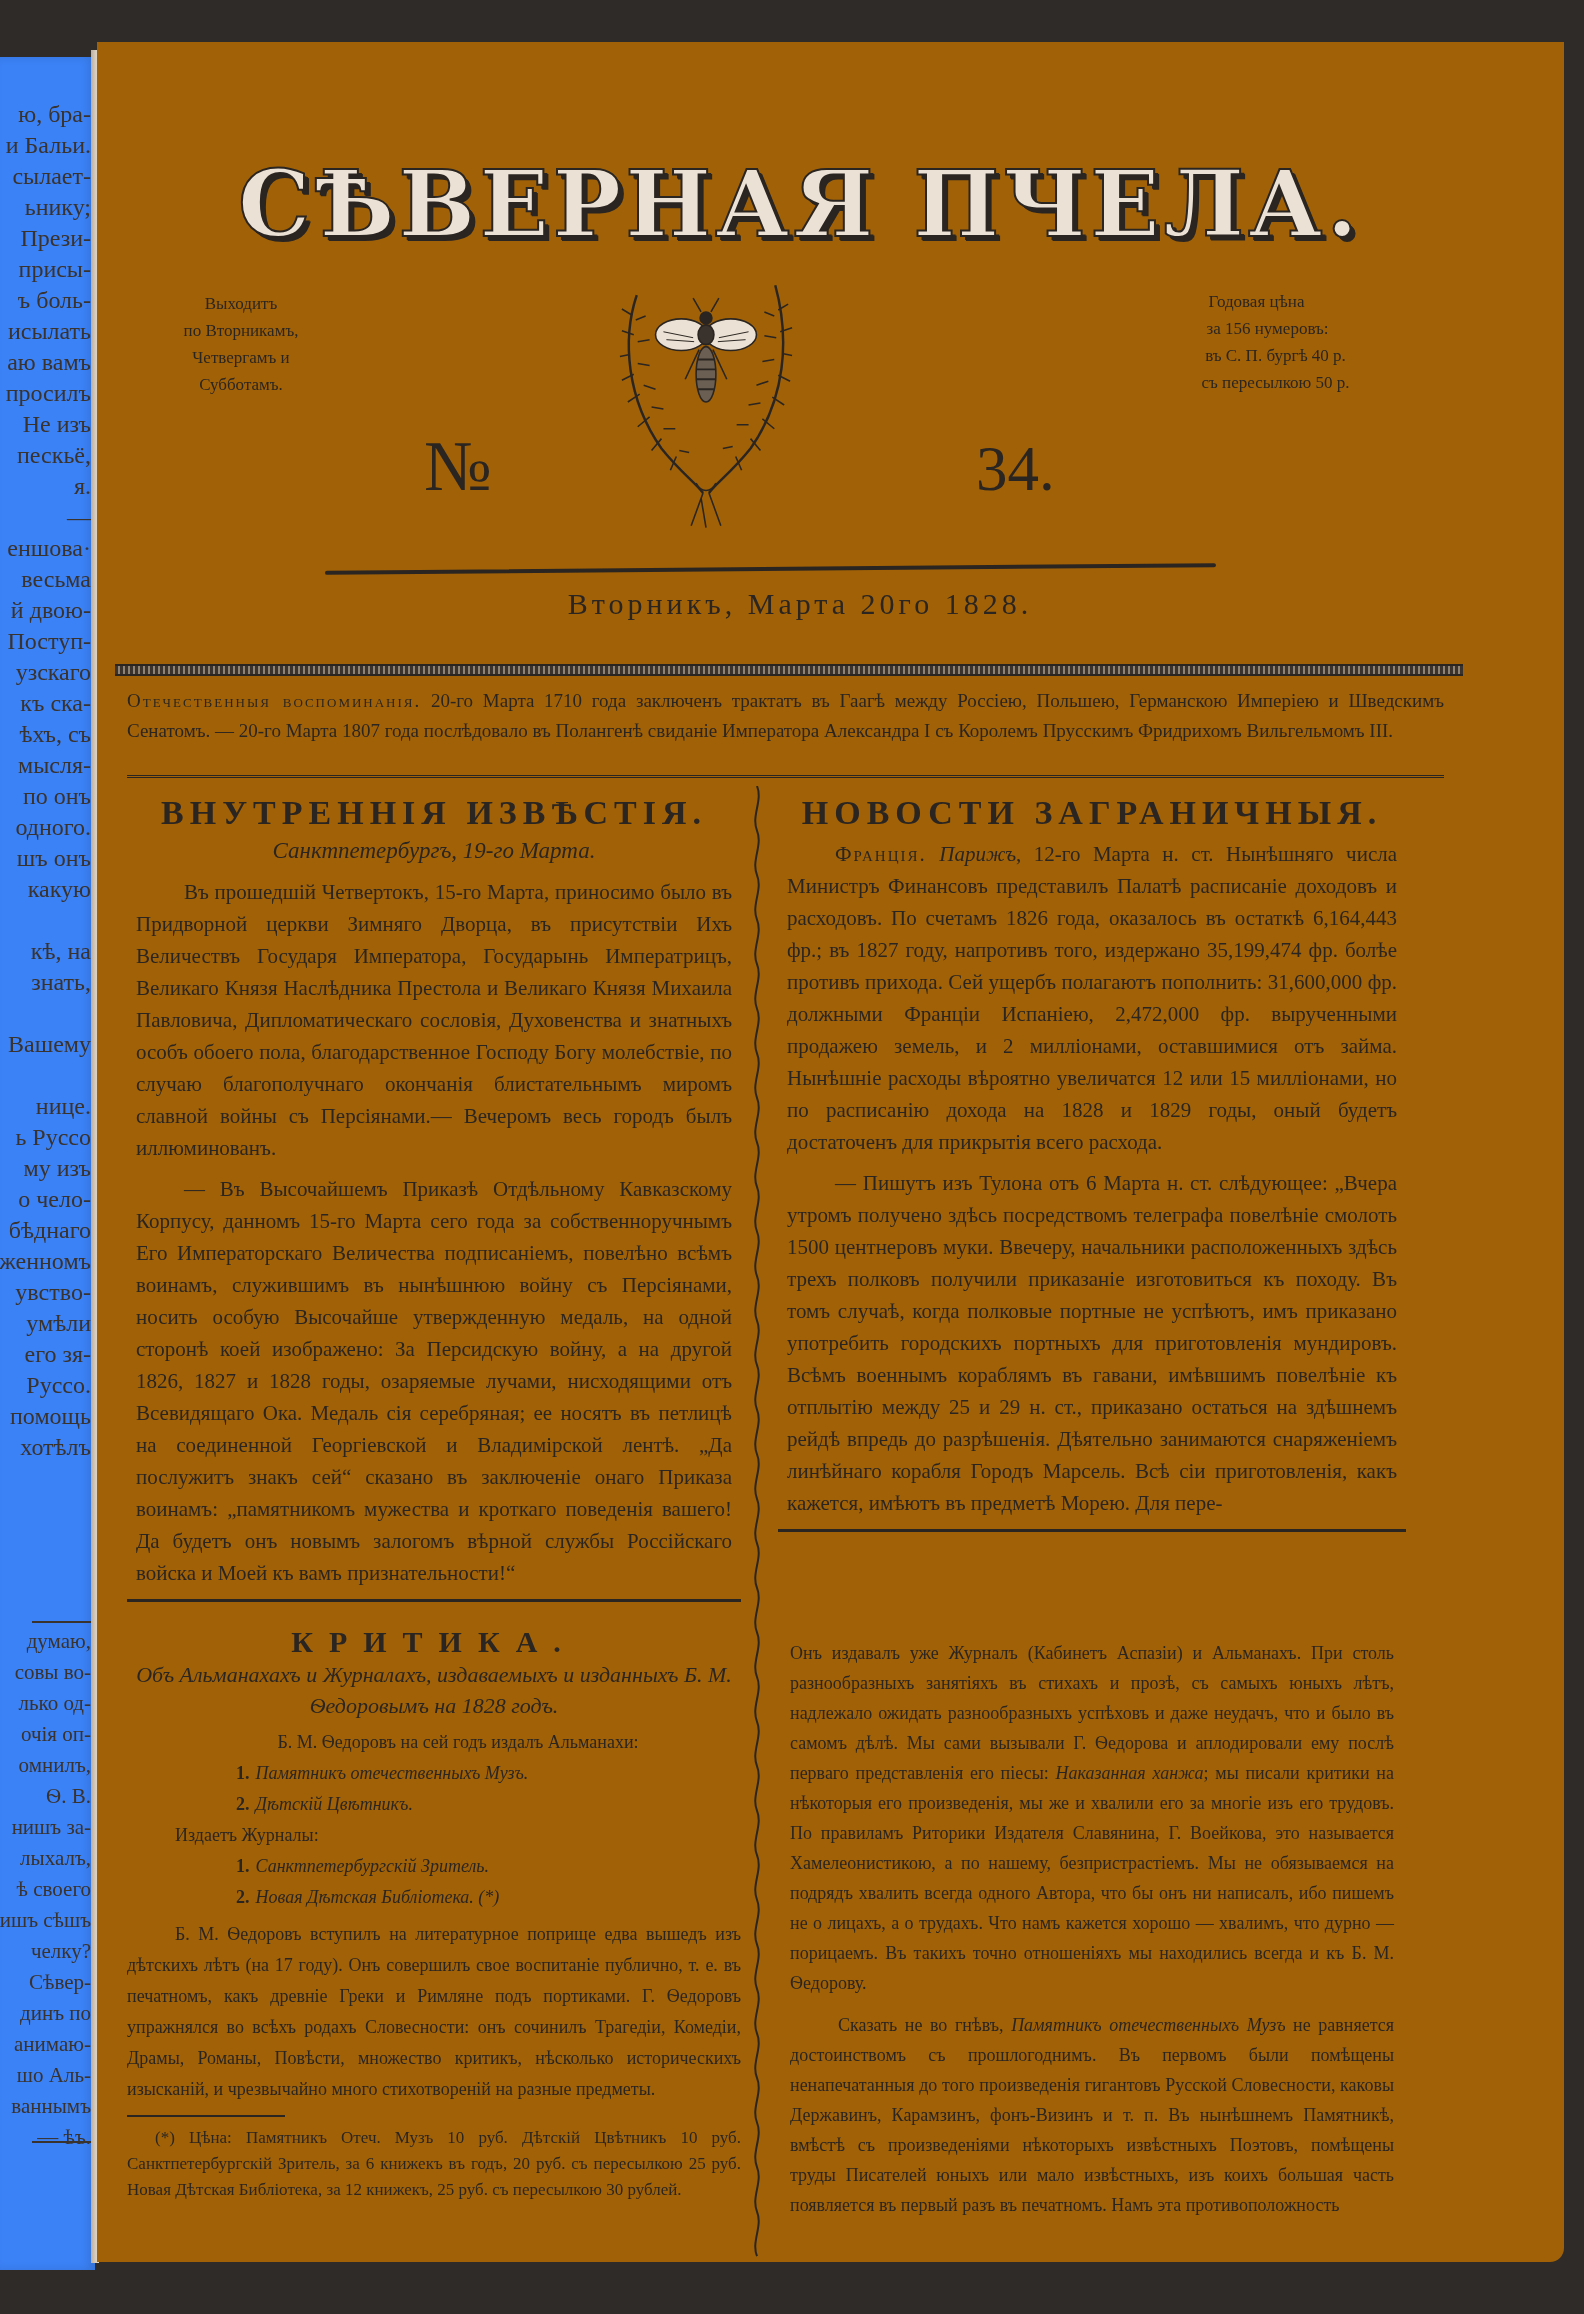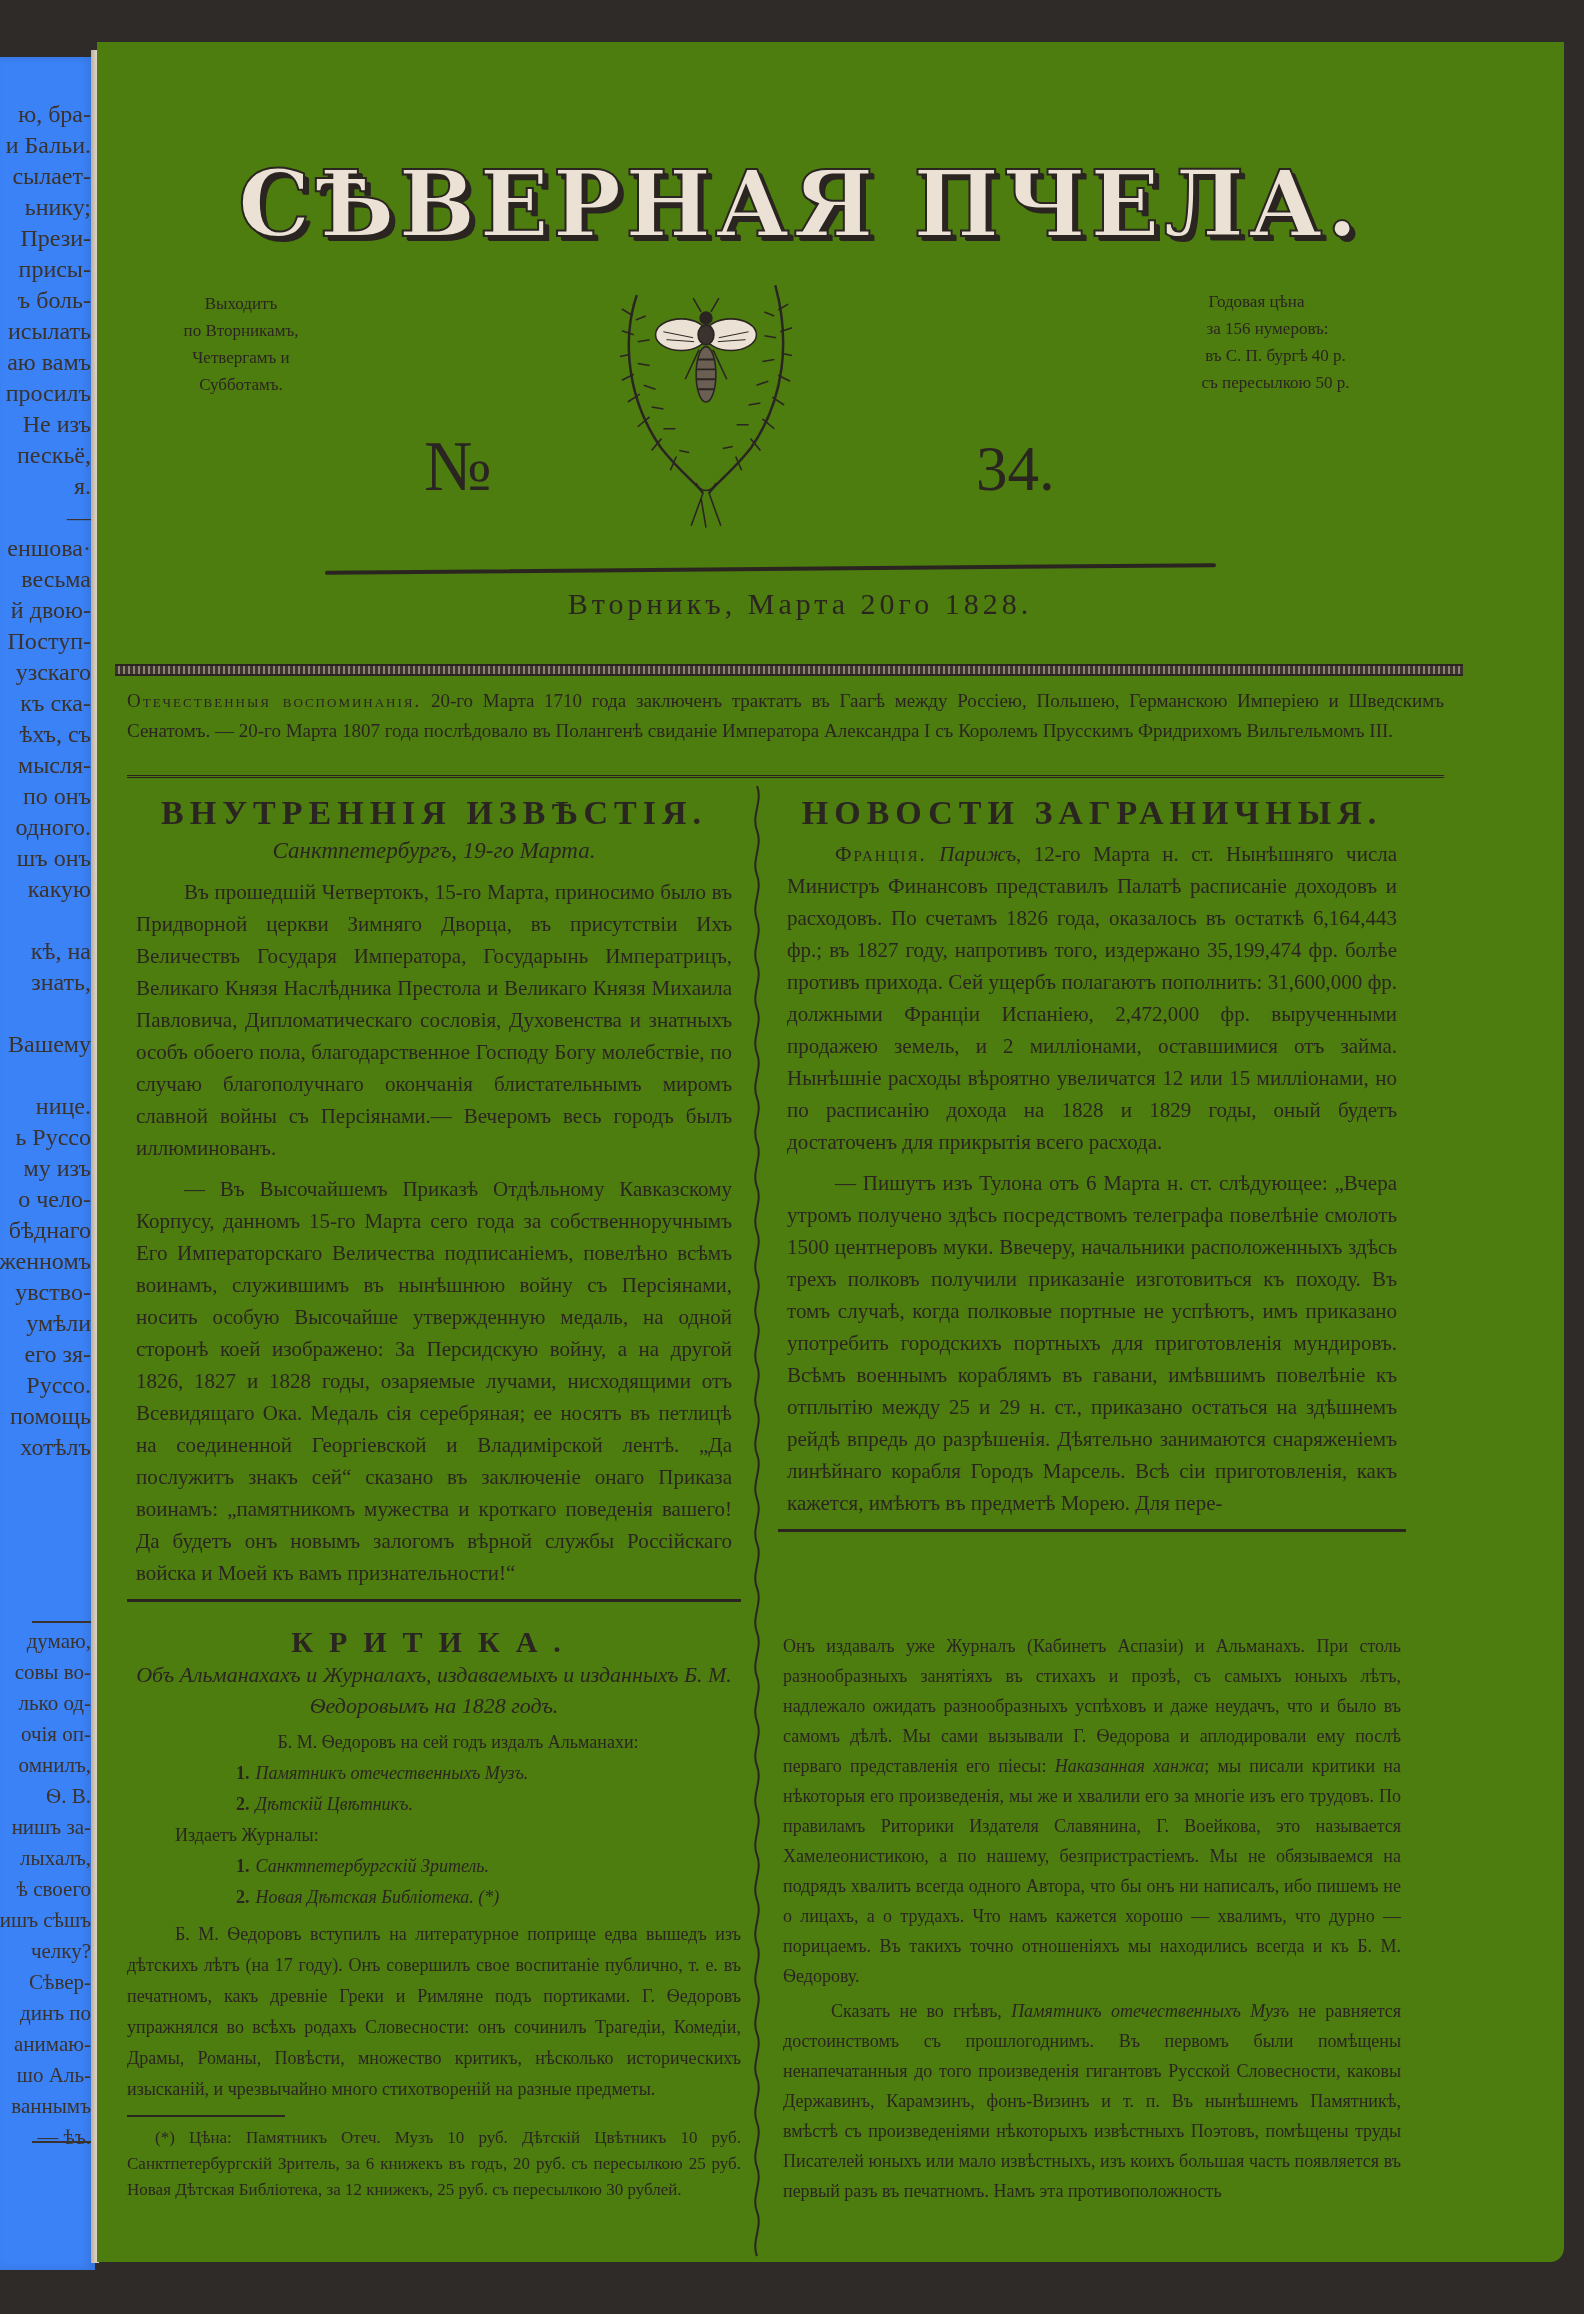--- a/index.html
+++ b/index.html
@@ -15,21 +15,21 @@
     box-shadow: inset -6px 0 8px rgba(0,0,0,0.12);
   }
   .left-page .bleed { position:absolute; right:4px; width:198px; text-align:right;
     font-size:24px; line-height:31px; color:#3a322c; white-space:nowrap; }
   .left-page .bleed div { height:31px; }
   .left-page .rule { position:absolute; right:4px; width:59px; border-top:2px solid #3a322c; }
   .gutter { position:absolute; left:91px; top:50px; width:8px; height:2213px;
     background:linear-gradient(90deg,#b9ae9f,#d9cebf 60%,#e6dccd); }
   .page {
     position:absolute; left:97px; top:42px; width:1467px; height:2220px;
-    background:#4d7c0f;
+    background:#a16207;
     border-bottom-right-radius:14px;
   }
   .masthead-title {
     position:absolute; left:119px; top:109px; width:1168px; text-align:center;
     font-family:"DejaVu Serif",serif; font-weight:bold; font-size:91px; letter-spacing:4px;
     color:#ebe1d4;
     -webkit-text-stroke:2px #2b2521;
     text-shadow:4px 4px 0 #2b2521, 5px 5px 0 #2b2521;
   }
   .pub-left { position:absolute; left:40px; top:248px; width:208px; text-align:center;
@@ -65,21 +65,21 @@
   .crit .title { text-align:center; font-weight:bold; font-size:30px; letter-spacing:16px; margin-bottom:2px; }
   .crit .sub { text-align:center; font-style:italic; font-size:22px; line-height:31px; }
   .crit .list-lead { padding-left:48px; }
   .crit .li { padding-left:109px; font-style:italic; }
   .crit .li .n { font-style:normal; font-weight:bold; margin-right:6px; }
   .crit p { margin:6px 0 0; text-indent:48px; text-align:justify; }
   .footnote-rule { width:158px; border-top:2px solid #2b2521; margin:10px 0 8px; }
   .footnote { font-size:17px; line-height:26px; text-align:justify; }
   .footnote p { margin:0; text-indent:28px; }
   .crit-right { position:absolute; left:681px; top:1584px; width:628px; font-size:18px; line-height:30px; text-align:justify; }
-  .crit-right p { margin:5px; }
+  .crit-right p { margin:12px; }
   .crit-right .ind { text-indent:48px; }
 </style>
 </head>
 <body>
 
 <div class="left-page">
   <div class="bleed" id="bleed-top" style="top:42px;">
       <div>ю, бра-</div>
       <div>и Бальи.</div>
       <div>сылает-</div>

